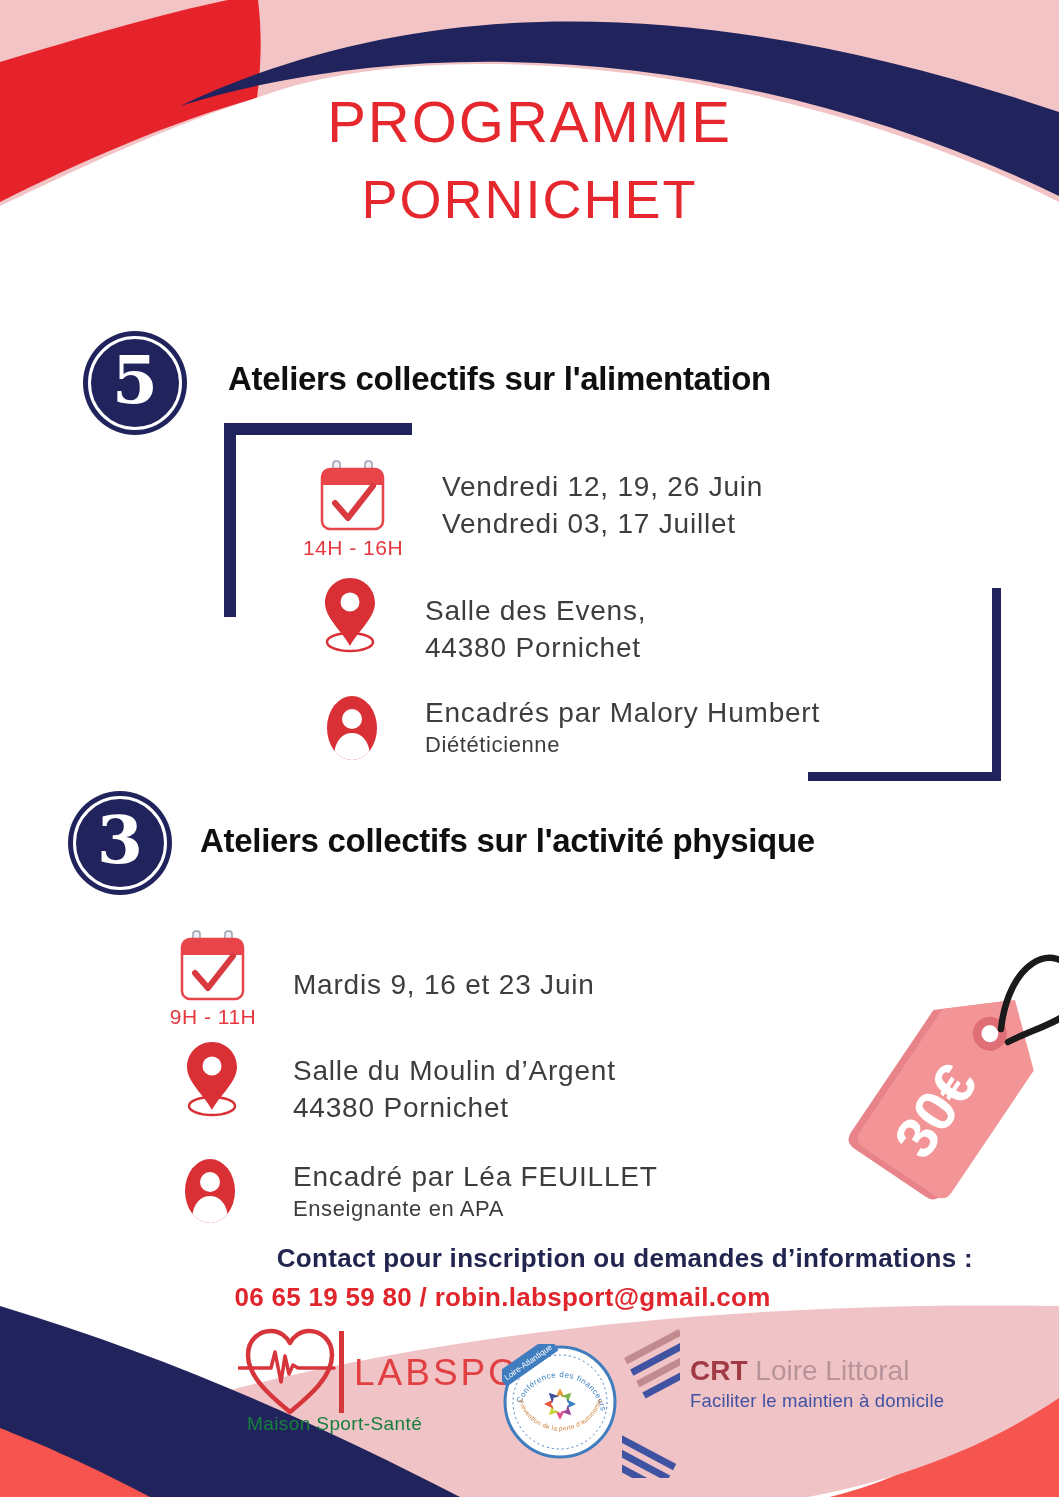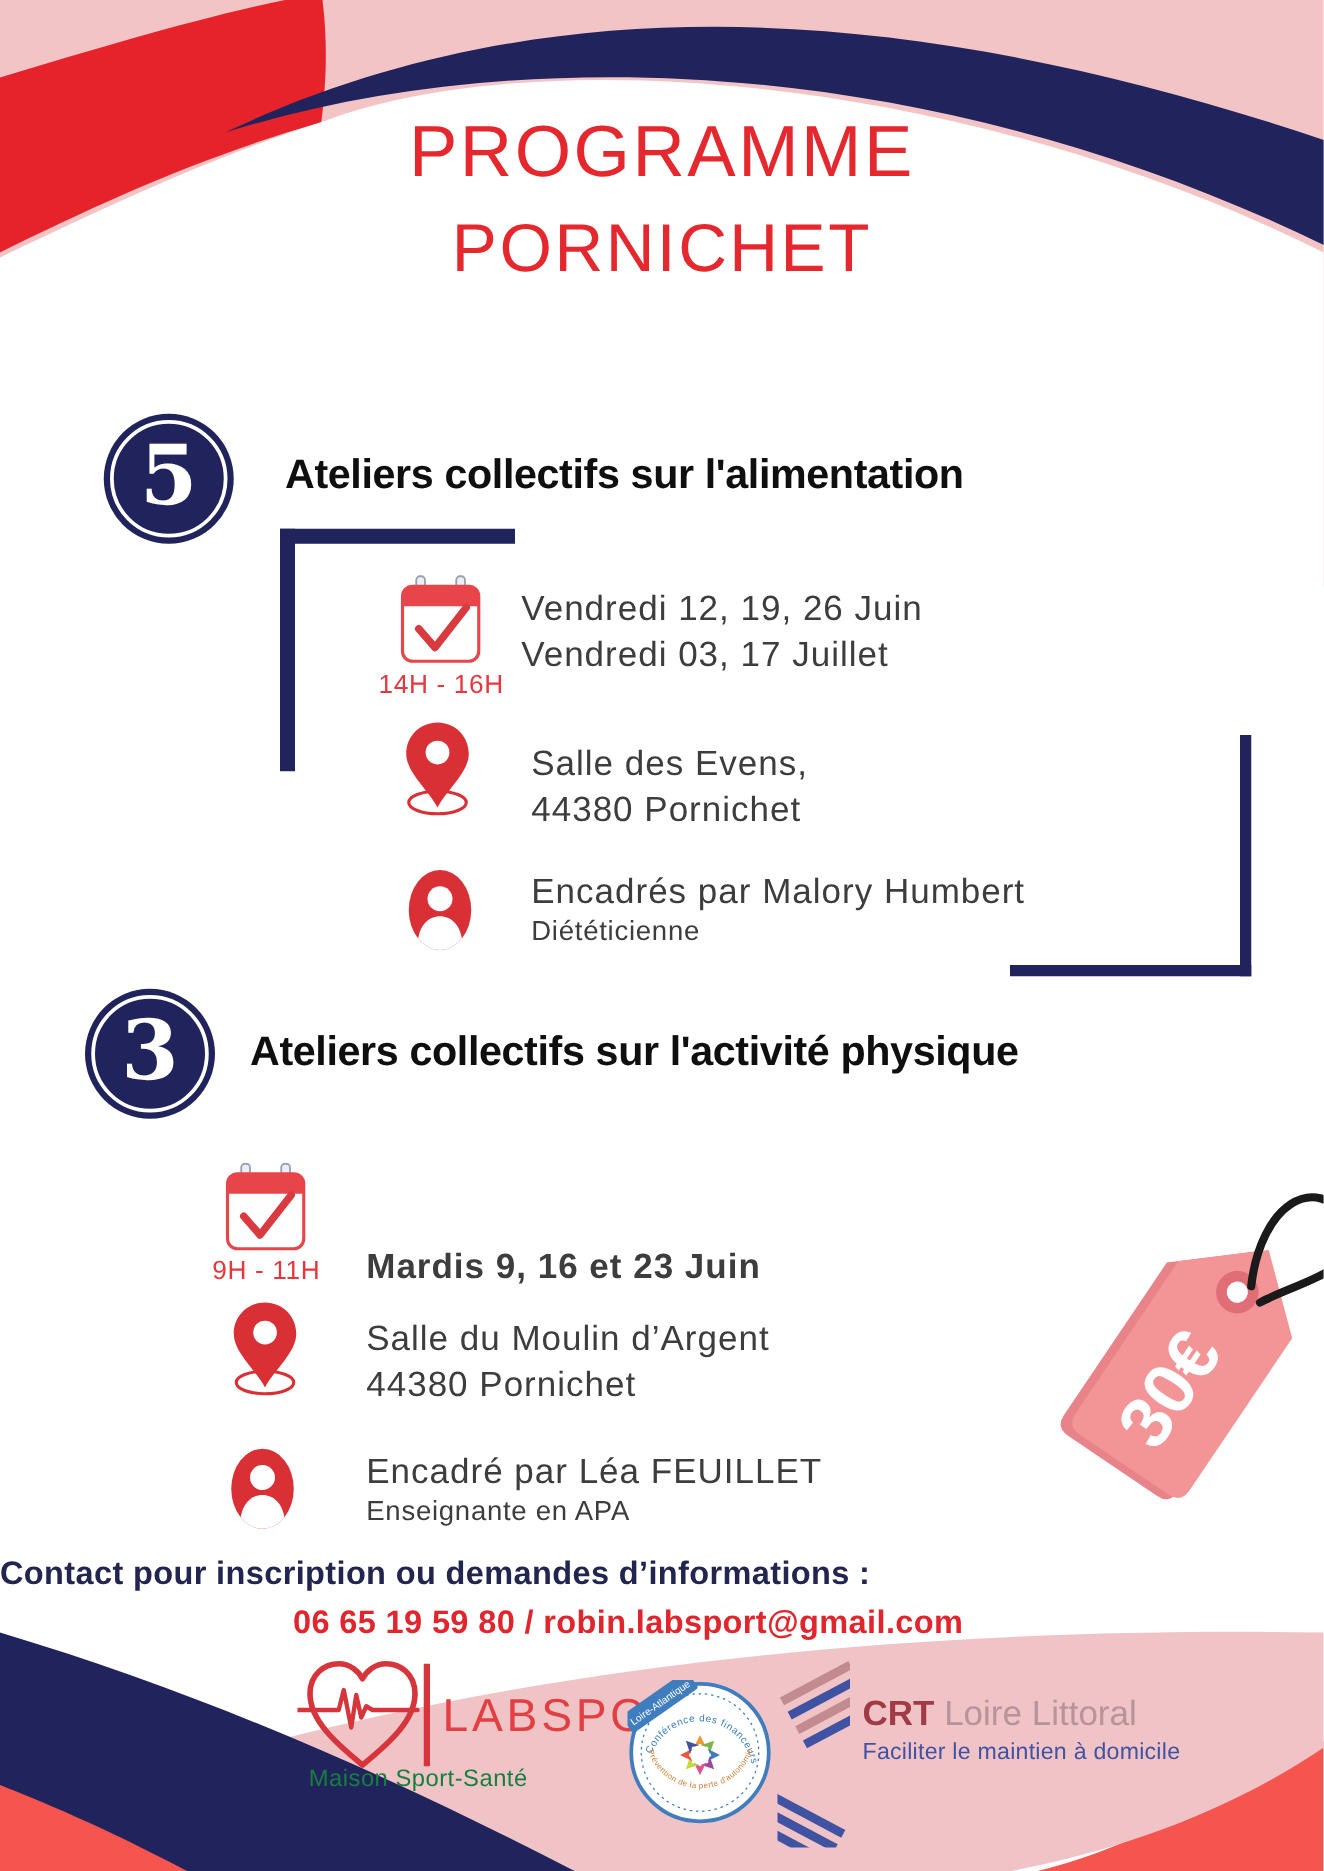--- a/index.html
+++ b/index.html
@@ -19,21 +19,21 @@
   .num-circle span{font-family:"DejaVu Serif",serif;font-weight:700;font-size:66px;color:#fff;
                    transform:translateY(-3px);}
   .sec-heading{font-size:33px;font-weight:700;letter-spacing:-0.3px;color:#0f0f0f;z-index:3;white-space:nowrap;}
   .bracket-tl{width:176px;height:182px;border-left:12px solid #21245c;border-top:12px solid #21245c;z-index:1;}
   .bracket-br{width:184px;height:184px;border-right:9px solid #21245c;border-bottom:9px solid #21245c;z-index:1;}
   
   .body-text{font-size:28px;color:#3d3d3d;letter-spacing:0.8px;line-height:37px;z-index:3;white-space:nowrap;}
   .sub-text{font-size:22px;color:#3d3d3d;letter-spacing:0.6px;z-index:3;white-space:nowrap;}
   .time-label{font-size:21px;color:#e5383e;letter-spacing:0.5px;text-align:center;width:120px;z-index:3;}
   
-  .contact-1{left:0;top:1243px;width:973px;text-align:left;font-size:26px;font-weight:700;
+  .contact-1{left:0;top:1243px;width:973px;text-align:right;font-size:26px;font-weight:700;
              color:#22254f;letter-spacing:0.3px;z-index:3;}
   .contact-2{left:0;top:1282px;width:1005px;text-align:center;font-size:26px;font-weight:700;
              color:#e0262c;letter-spacing:0.3px;z-index:3;}
   
   .labsport-name{left:354px;top:1352px;font-size:37px;font-weight:400;letter-spacing:3px;color:#e23f43;z-index:4;}
   .labsport-sub{left:247px;top:1413px;font-size:19px;color:#15803d;letter-spacing:0.4px;z-index:4;}
   .labsport-bar{left:339px;top:1331px;width:5px;height:82px;background:#d5353b;z-index:4;}
   .crt-title{left:690px;top:1355px;font-size:28px;z-index:4;white-space:nowrap;}
   .crt-title b{color:#a03a44;font-weight:700;}
   .crt-title span{color:#b8939a;font-weight:400;}
@@ -70,21 +70,21 @@
 
 <svg class="abs z3" style="left:318px;top:460px;" width="70" height="74" viewBox="0 0 70 74">
   <rect x="15" y="1" width="7" height="15" rx="3" fill="#eceff4" stroke="#9aa2b0" stroke-width="1.5"></rect>
   <rect x="47" y="1" width="7" height="15" rx="3" fill="#eceff4" stroke="#9aa2b0" stroke-width="1.5"></rect>
   <rect x="4" y="9" width="61" height="60" rx="8" fill="#ffffff" stroke="#e8454a" stroke-width="2.5"></rect>
   <path d="M 12,9 L 57,9 C 61,9 65,13 65,17 L 65,25 L 4,25 L 4,17 C 4,13 8,9 12,9 Z" fill="#e8454a"></path>
   <path d="M 17,43 L 30,58 L 55,26" fill="none" stroke="#d93a40" stroke-width="6" stroke-linecap="round" stroke-linejoin="round"></path>
 </svg>
 <div class="abs time-label" style="left:293px;top:536px;">14H - 16H</div>
 
-<div class="abs body-text" style="left:417px;top:468px;">
+<div class="abs body-text" style="left:442px;top:468px;">
   <div>Vendredi 12, 19, 26 Juin</div>
   <div>Vendredi 03, 17 Juillet</div>
 </div>
 
 <svg class="abs z3" style="left:320px;top:576px;" width="60" height="78" viewBox="0 0 60 78">
   <ellipse cx="30" cy="66" rx="23" ry="9" fill="none" stroke="#d93036" stroke-width="2.5"></ellipse>
   <path d="M 30,2 C 16,2 5,13 5,27 C 5,42 22,55 30,70 C 38,55 55,42 55,27 C 55,13 44,2 30,2 Z" fill="#d93036"></path>
   <circle cx="30" cy="26" r="9.5" fill="#ffffff"></circle>
 </svg>
 <div class="abs body-text" style="left:425px;top:592px;">
@@ -114,21 +114,21 @@
 
 <svg class="abs z3" style="left:178px;top:930px;" width="70" height="74" viewBox="0 0 70 74">
   <rect x="15" y="1" width="7" height="15" rx="3" fill="#eceff4" stroke="#9aa2b0" stroke-width="1.5"></rect>
   <rect x="47" y="1" width="7" height="15" rx="3" fill="#eceff4" stroke="#9aa2b0" stroke-width="1.5"></rect>
   <rect x="4" y="9" width="61" height="60" rx="8" fill="#ffffff" stroke="#e8454a" stroke-width="2.5"></rect>
   <path d="M 12,9 L 57,9 C 61,9 65,13 65,17 L 65,25 L 4,25 L 4,17 C 4,13 8,9 12,9 Z" fill="#e8454a"></path>
   <path d="M 17,43 L 30,58 L 55,26" fill="none" stroke="#d93a40" stroke-width="6" stroke-linecap="round" stroke-linejoin="round"></path>
 </svg>
 <div class="abs time-label" style="left:153px;top:1005px;">9H - 11H</div>
 
-<div class="abs body-text" style="left:293px;top:994px;font-weight:bold;">Mardis 9, 16 et 23 Juin</div>
+<div class="abs body-text" style="left:293px;top:966px;">Mardis 9, 16 et 23 Juin</div>
 
 <svg class="abs z3" style="left:182px;top:1040px;" width="60" height="78" viewBox="0 0 60 78">
   <ellipse cx="30" cy="66" rx="23" ry="9" fill="none" stroke="#d93036" stroke-width="2.5"></ellipse>
   <path d="M 30,2 C 16,2 5,13 5,27 C 5,42 22,55 30,70 C 38,55 55,42 55,27 C 55,13 44,2 30,2 Z" fill="#d93036"></path>
   <circle cx="30" cy="26" r="9.5" fill="#ffffff"></circle>
 </svg>
 <div class="abs body-text" style="left:293px;top:1052px;">
   <div>Salle du Moulin d’Argent</div>
   <div>44380 Pornichet</div>
 </div>

